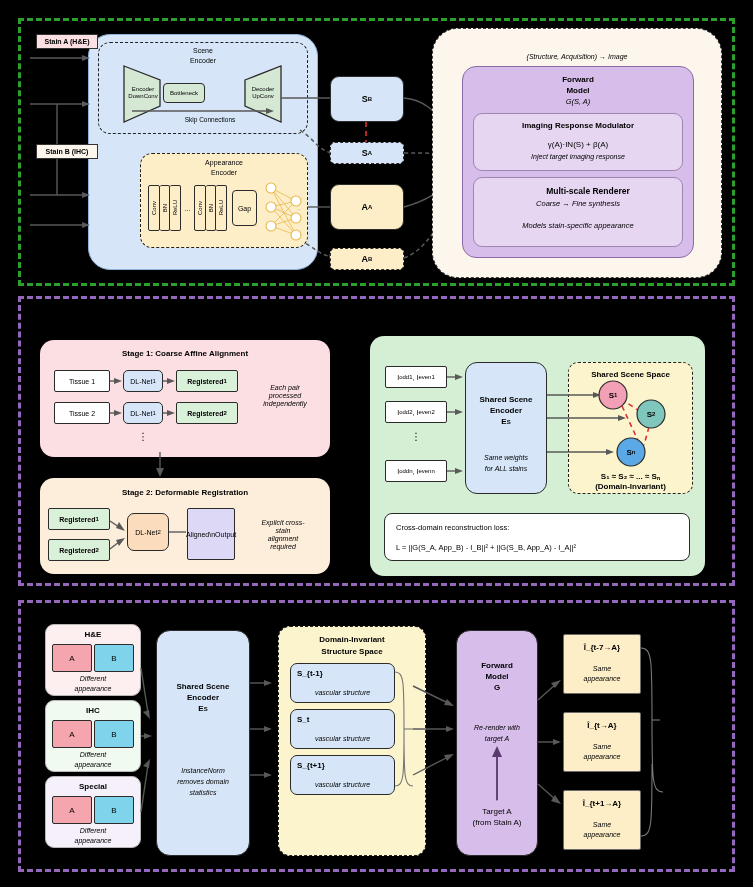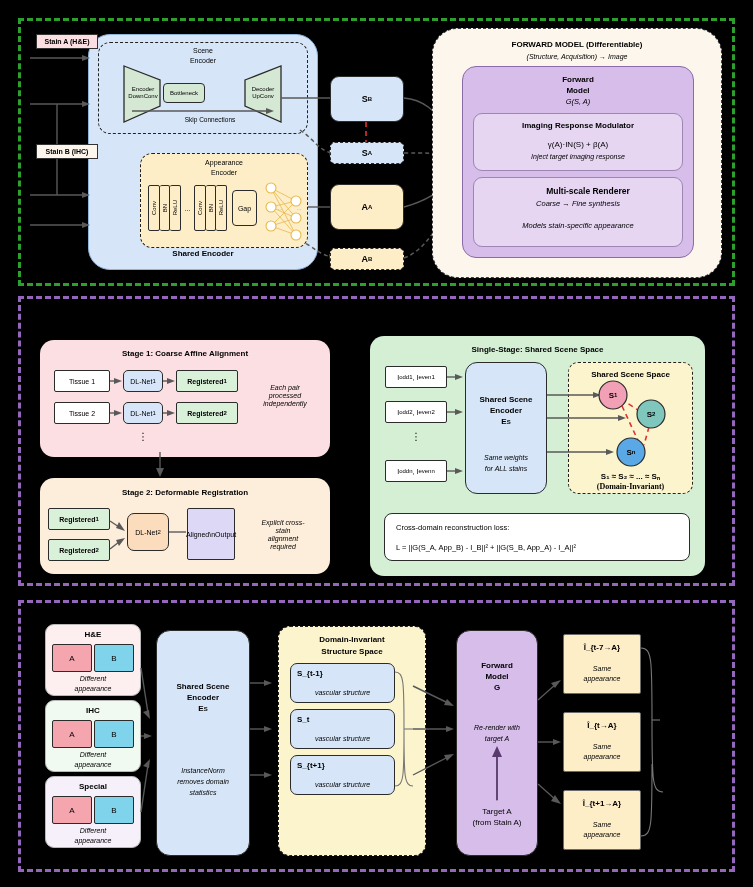--- a/index.html
+++ b/index.html
@@ -36,21 +36,20 @@
   .gd{fill:none;stroke:#595959;stroke-width:1.5;stroke-dasharray:4 3;}
 </style>
 </head>
 <body>
 
 <div id="canvas">
 
   <div id="sec1" class="abs sec"></div>
 
   <div class="abs box" style="left:88px;top:34px;width:230px;height:236px;background:#d6e6f8;border-radius:22px;border:1.2px solid #8fb4dc;"></div>
-  <div class="abs ctr b f8" style="left:88px;top:246px;width:230px;height:14px;">Shared Encoder</div>
 
   <div class="abs" style="left:98px;top:42px;width:210px;height:92px;border:1.6px dashed #222;border-radius:12px;"></div>
   <div class="abs ctr f7" style="left:98px;top:45px;width:210px;height:10px;">Scene</div>
   <div class="abs ctr f7" style="left:98px;top:55px;width:210px;height:10px;">Encoder</div>
 
   <svg width="753" height="887">
 
     <polygon points="124,66 160,80 160,106 124,122" fill="#d5e8d4" stroke="#2b2b2b" stroke-width="1.3"></polygon>
 
     <polygon points="245,80 281,66 281,122 245,106" fill="#d5e8d4" stroke="#2b2b2b" stroke-width="1.3"></polygon>
@@ -168,21 +167,20 @@
   <div class="abs ctr box b f9" style="left:330px;top:184px;width:74px;height:46px;background:#fdeec8;">
     <span>A</span>
       <sub class="f6">A</sub>
   </div>
   <div class="abs ctr box dash b f9" style="left:330px;top:248px;width:74px;height:22px;background:#fdeec8;border-width:1.6px;border-color:#2b2b2b;border-radius:5px;">
     <span>A</span>
       <sub class="f6">B</sub>
   </div>
 
   <div class="abs" style="left:432px;top:28px;width:290px;height:250px;background:#fdf6ec;border:1.8px dashed #3a3a3a;border-radius:26px;"></div>
-  <div class="abs ctr b f8" style="left:432px;top:38px;width:290px;height:12px;">FORWARD MODEL (Differentiable)</div>
   <div class="abs ctr i f7" style="left:432px;top:51px;width:290px;height:11px;">(Structure, Acquisition) → Image</div>
 
   <div class="abs box" style="left:462px;top:66px;width:232px;height:192px;background:#d6bdea;border-radius:14px;border:1.2px solid #8b6aa8;"></div>
   <div class="abs ctr b f8" style="left:462px;top:74px;width:232px;height:11px;">Forward</div>
   <div class="abs ctr b f8" style="left:462px;top:85px;width:232px;height:11px;">Model</div>
   <div class="abs ctr i f75" style="left:462px;top:96px;width:232px;height:11px;">G(S, A)</div>
 
   <div class="abs box" style="left:473px;top:113px;width:210px;height:58px;background:#e6d6f2;border-radius:9px;border:1px solid #9d86b3;"></div>
   <div class="abs ctr b f8" style="left:473px;top:119px;width:210px;height:12px;">Imaging Response Modulator</div>
   <div class="abs ctr f8" style="left:473px;top:138px;width:210px;height:12px;">γ(A)·IN(S) + β(A)</div>
@@ -263,21 +261,20 @@
       <polygon points="160,477 156,468 164,468" fill="#595959"></polygon>
 
     <line x1="110" y1="521" x2="119" y2="527" class="stroke"></line>
       <polygon points="125,531 116,528 119,522" fill="#595959"></polygon>
     <line x1="110" y1="549" x2="119" y2="542" class="stroke"></line>
       <polygon points="125,538 119,546 116,540" fill="#595959"></polygon>
     <line x1="169" y1="532" x2="186" y2="532" class="stroke"></line>
   </svg>
 
   <div class="abs" style="left:370px;top:336px;width:335px;height:240px;background:#d4efd4;border-radius:14px;"></div>
-  <div class="abs ctr b f8" style="left:370px;top:343px;width:335px;height:12px;">Single-Stage: Shared Scene Space</div>
 
   <div class="abs ctr sq f7" style="left:385px;top:366px;width:62px;height:22px;background:#fff;">
     <span>I</span>
       <sup class="f6">odd</sup>
       <sub class="f6">1</sub>
       <span>,&nbsp;</span>
       <span>I</span>
       <sup class="f6">even</sup>
       <sub class="f6">1</sub>
   </div>
@@ -341,21 +338,21 @@
   </div>
   <div class="abs ctr b f8" style="left:637px;top:408px;width:28px;height:12px;">
     <span>S</span>
       <sub class="f6">2</sub>
   </div>
   <div class="abs ctr b f8" style="left:617px;top:446px;width:28px;height:12px;">
     <span>S</span>
       <sub class="f6">n</sub>
   </div>
   <div class="abs ctr b f8" style="left:568px;top:469px;width:125px;height:12px;">S₁ ≈ S₂ ≈ ... ≈ Sₙ</div>
-  <div class="abs ctr b f8" style="left:568px;top:480px;width:125px;height:12px;font-family:Liberation Serif, serif;">(Domain-Invariant)</div>
+  <div class="abs ctr b f8" style="left:568px;top:480px;width:125px;height:12px;">(Domain-Invariant)</div>
 
   <div class="abs box" style="left:384px;top:513px;width:306px;height:48px;background:#fff;border-radius:8px;"></div>
   <div class="abs f75" style="left:396px;top:521px;width:290px;height:12px;display:flex;align-items:center;">Cross-domain reconstruction loss:</div>
   <div class="abs f75" style="left:396px;top:541px;width:290px;height:12px;display:flex;align-items:center;">L = ||G(S_A, App_B) - I_B||² + ||G(S_B, App_A) - I_A||²</div>
 
   <div id="sec3" class="abs sec"></div>
 
   <div class="abs box" style="left:45px;top:624px;width:96px;height:72px;background:#fdeff0;border-radius:9px;border:1px solid #b8b8b8;"></div>
   <div class="abs ctr b f8" style="left:45px;top:628px;width:96px;height:12px;">H&amp;E</div>
   <div class="abs ctr sq f8" style="left:52px;top:644px;width:40px;height:28px;background:#f4a5ad;">A</div>

